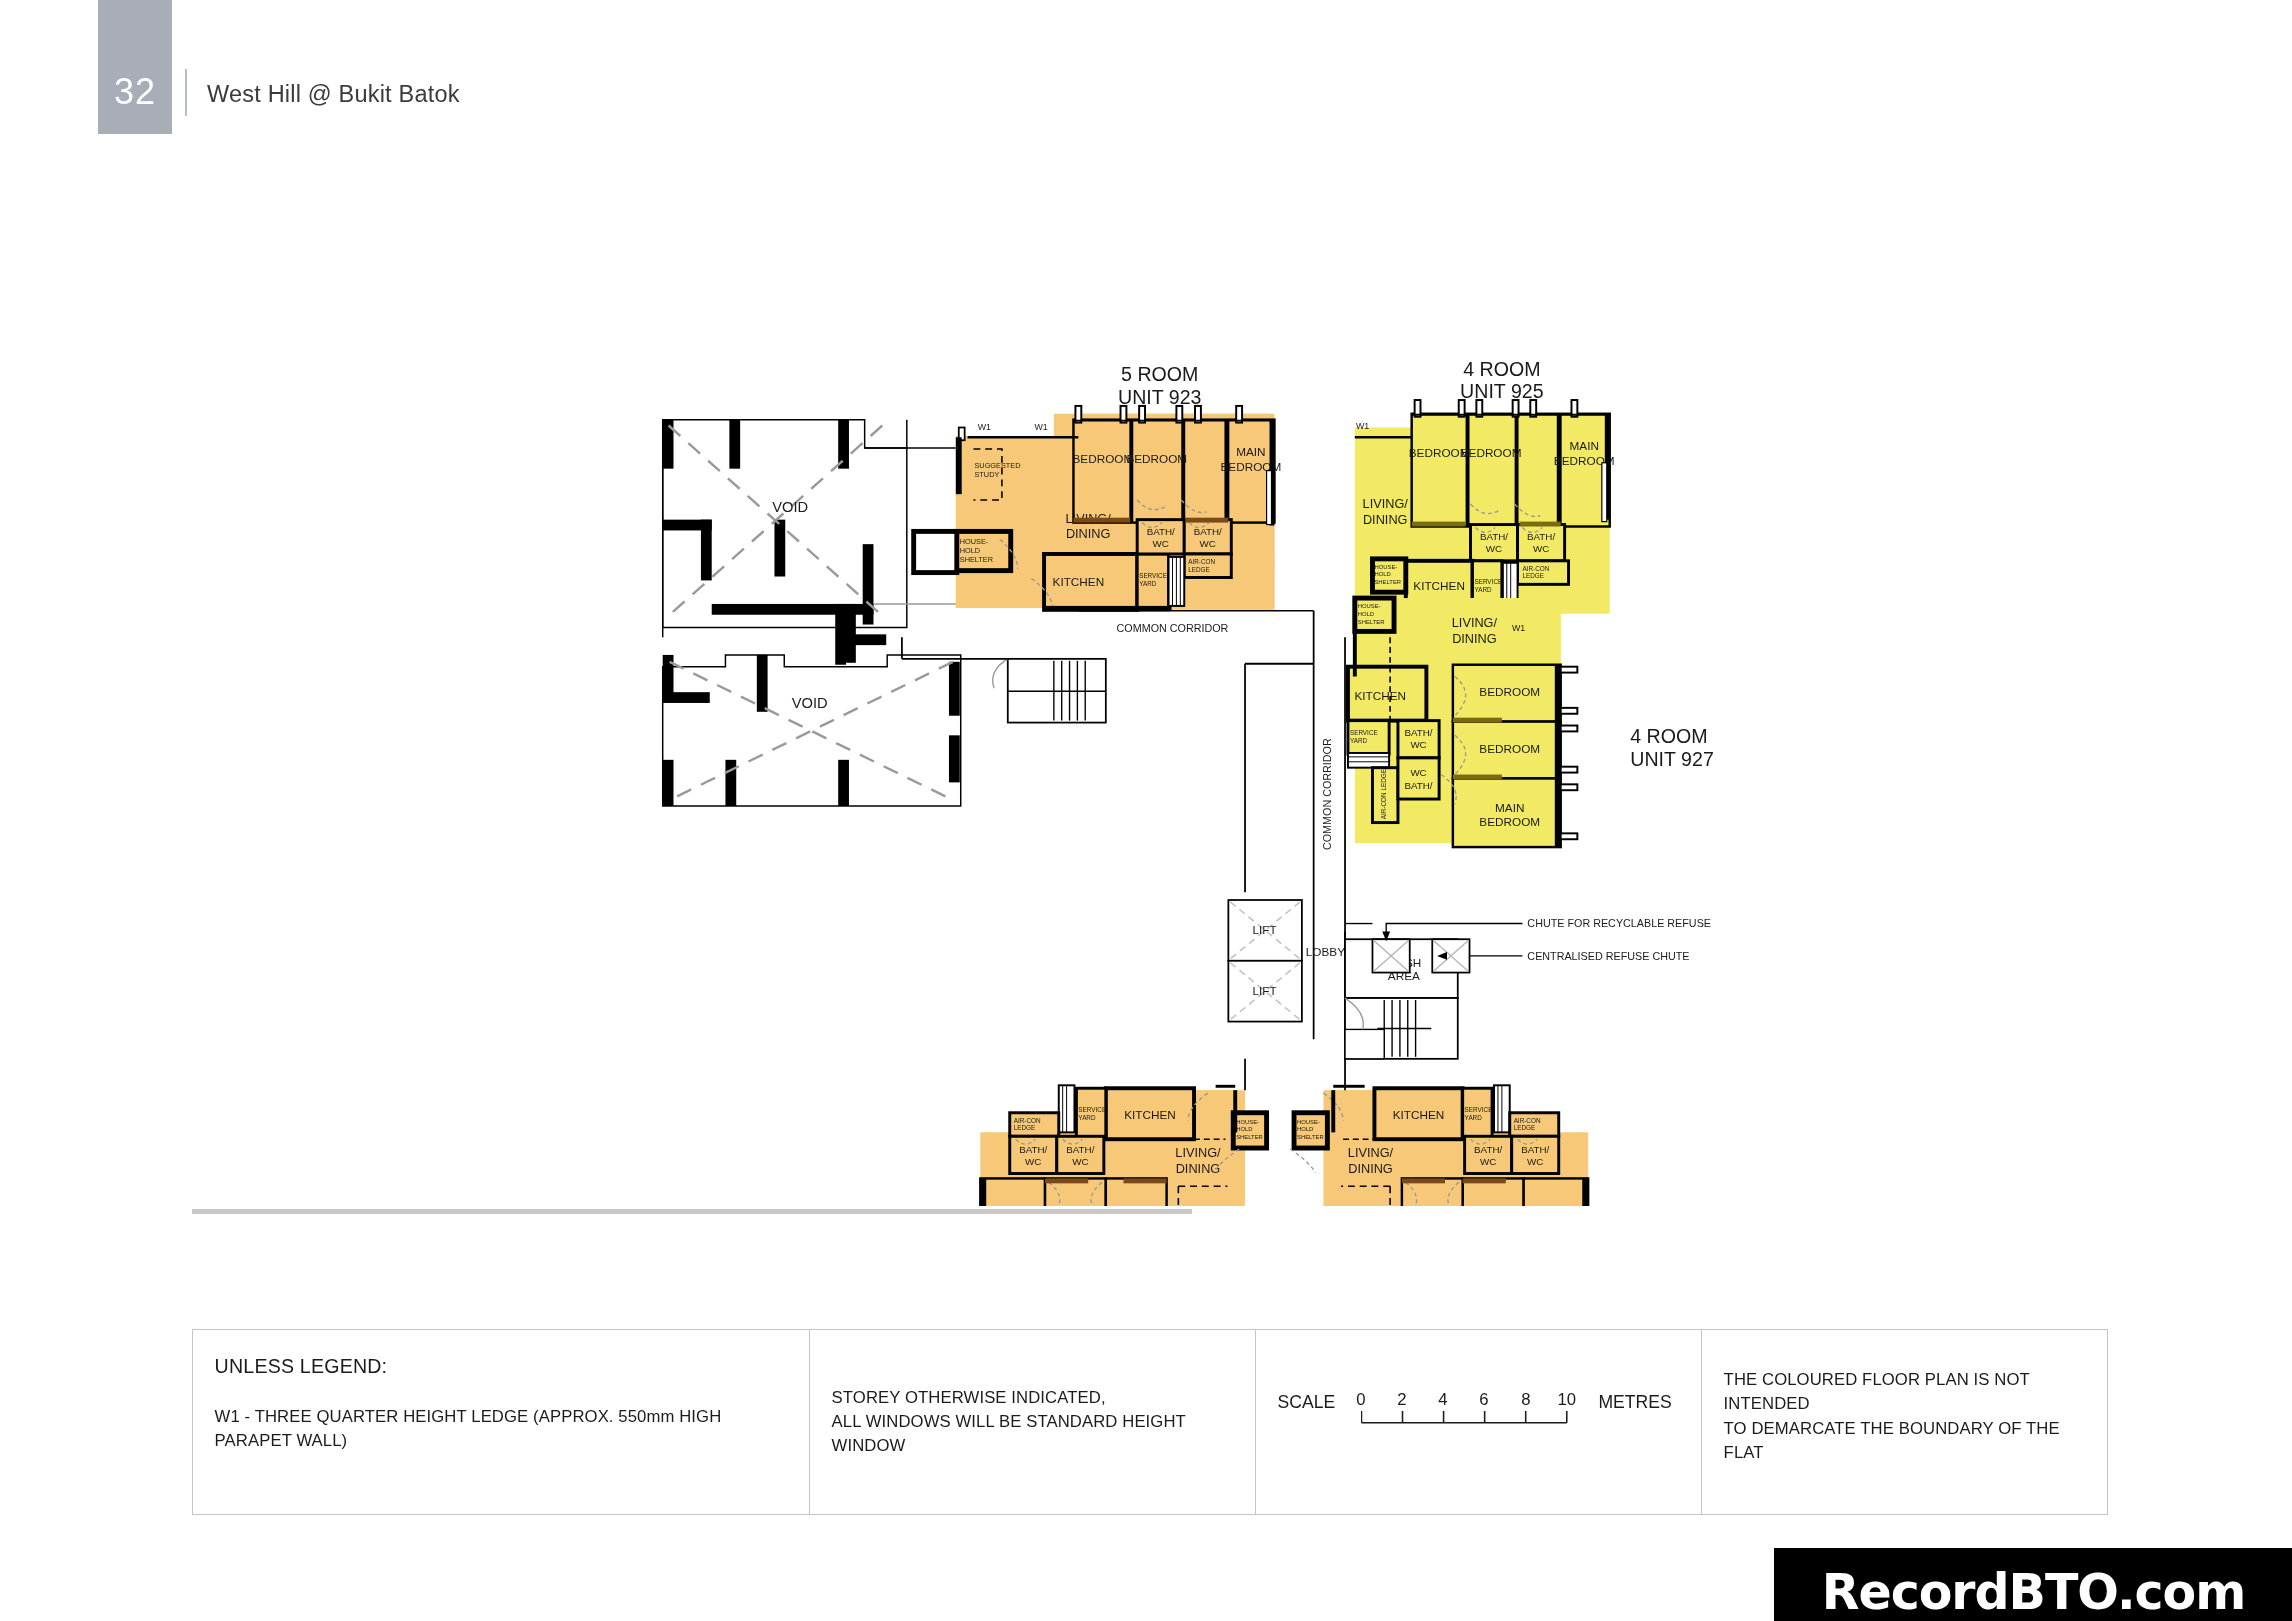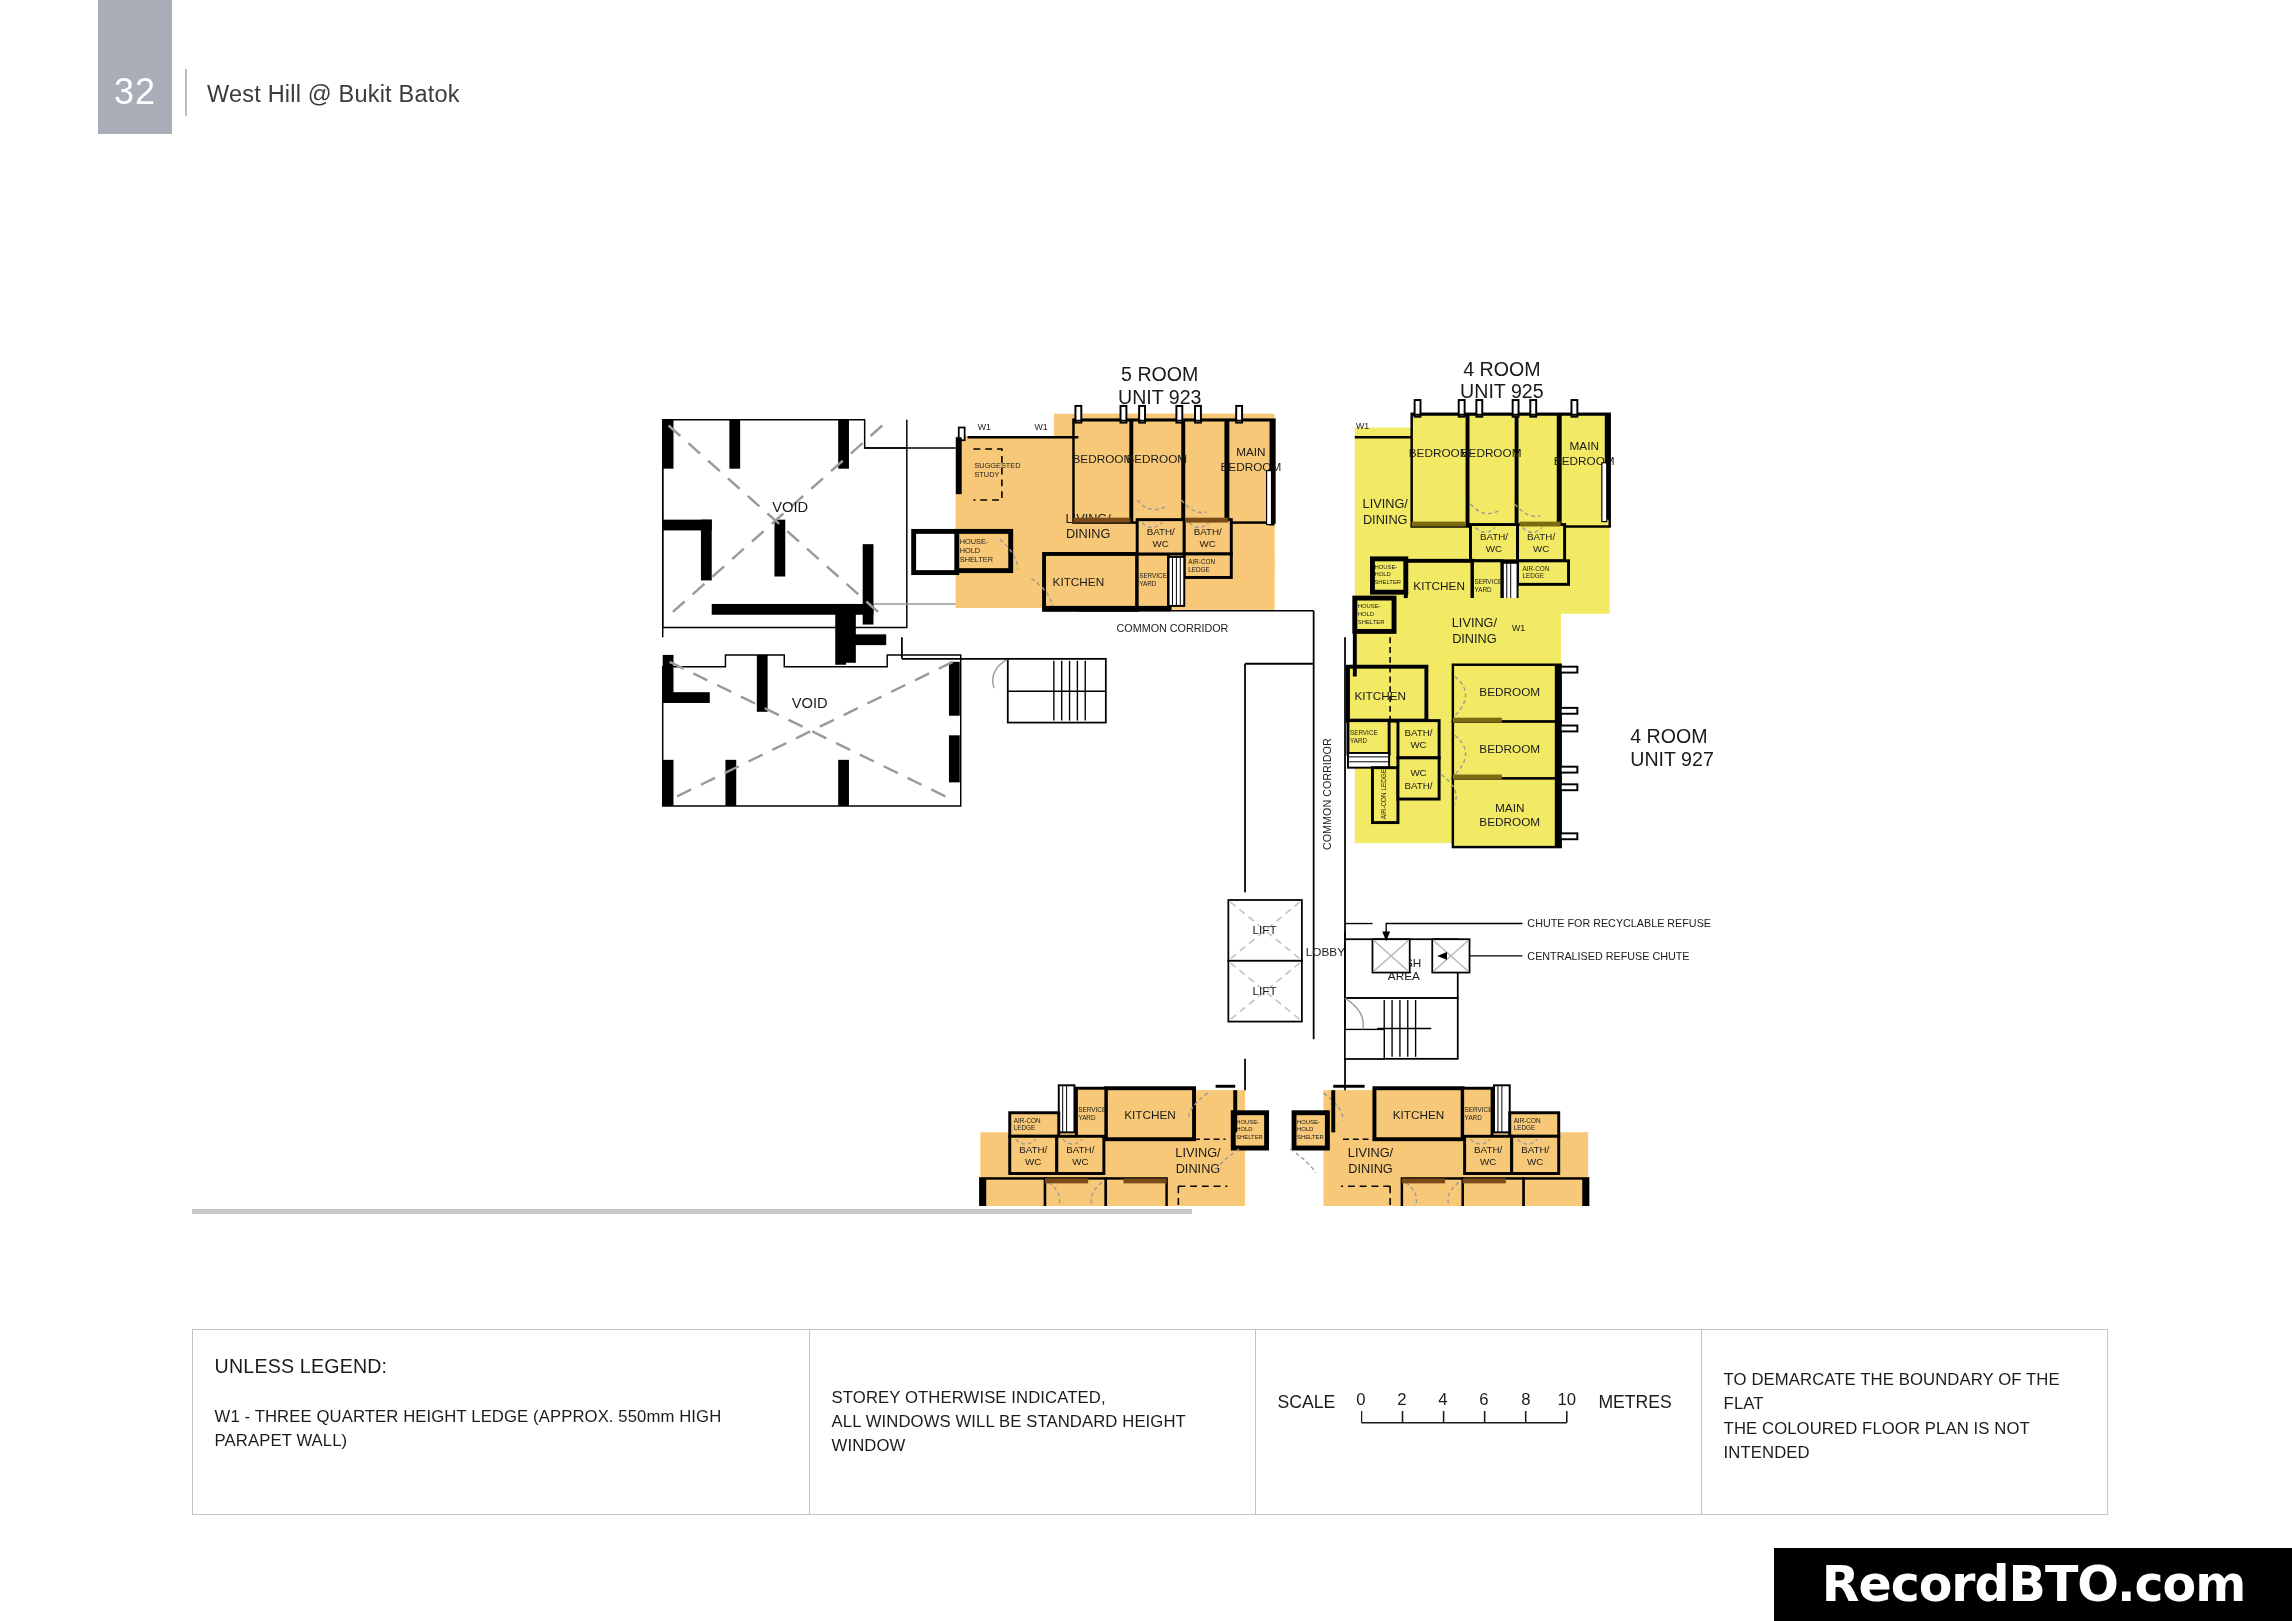--- a/index.html
+++ b/index.html
@@ -69,21 +69,21 @@
   #scale-units { font-size: 17.6px; color: #1b1b1b; margin-left: 21.6px; padding-top: 2px; }
   #scale-graphic { position: relative; width: 216px; height: 37px; }
   #scale-nums { position: relative; height: 19.6px; }
   .sc-num { position: absolute; font-size: 16.7px; color: #1b1b1b; transform: translateX(-50%); top: 0; }
   #scale-ticks { position: absolute; left: 0; top: 21.6px; width: 216px; height: 13.7px; }
 
   
   #watermark {
     position: absolute; right: 0; bottom: 0;
     width: 519px; height: 73px; background: #000000;
-    display: flex; align-items: center; justify-content: center;
+    display: flex; align-items: flex-end; justify-content: center;
   }
   #watermark-text {
     color: #ffffff; font-size: 49px; font-weight: bold; letter-spacing: -1px;
     font-family: "DejaVu Sans", sans-serif;
   }
 
   
   .rm { font-family: "Liberation Sans", sans-serif; fill: #1a1a1a; }
 </style>
 </head>
@@ -639,22 +639,22 @@
           <line x1="168" y1="0" x2="168" y2="12" stroke="#1b1b1b" stroke-width="1.6"></line>
           <line x1="210" y1="0" x2="210" y2="12" stroke="#1b1b1b" stroke-width="1.6"></line>
         </svg>
       </div>
       <div id="scale-units">METRES</div>
     </div>
   </div>
 
   <div class="legend-cell" id="cell-disclaimer">
     <div class="lg-body" id="disclaimer-text">
+      <div>THE COLOURED FLOOR PLAN IS NOT INTENDED</div>
       <div>TO DEMARCATE THE BOUNDARY OF THE FLAT</div>
-      <div>THE COLOURED FLOOR PLAN IS NOT INTENDED</div>
     </div>
   </div>
 
 </div>
 
 <div id="watermark">
   <span id="watermark-text">RecordBTO.com</span>
 </div>
 
 

